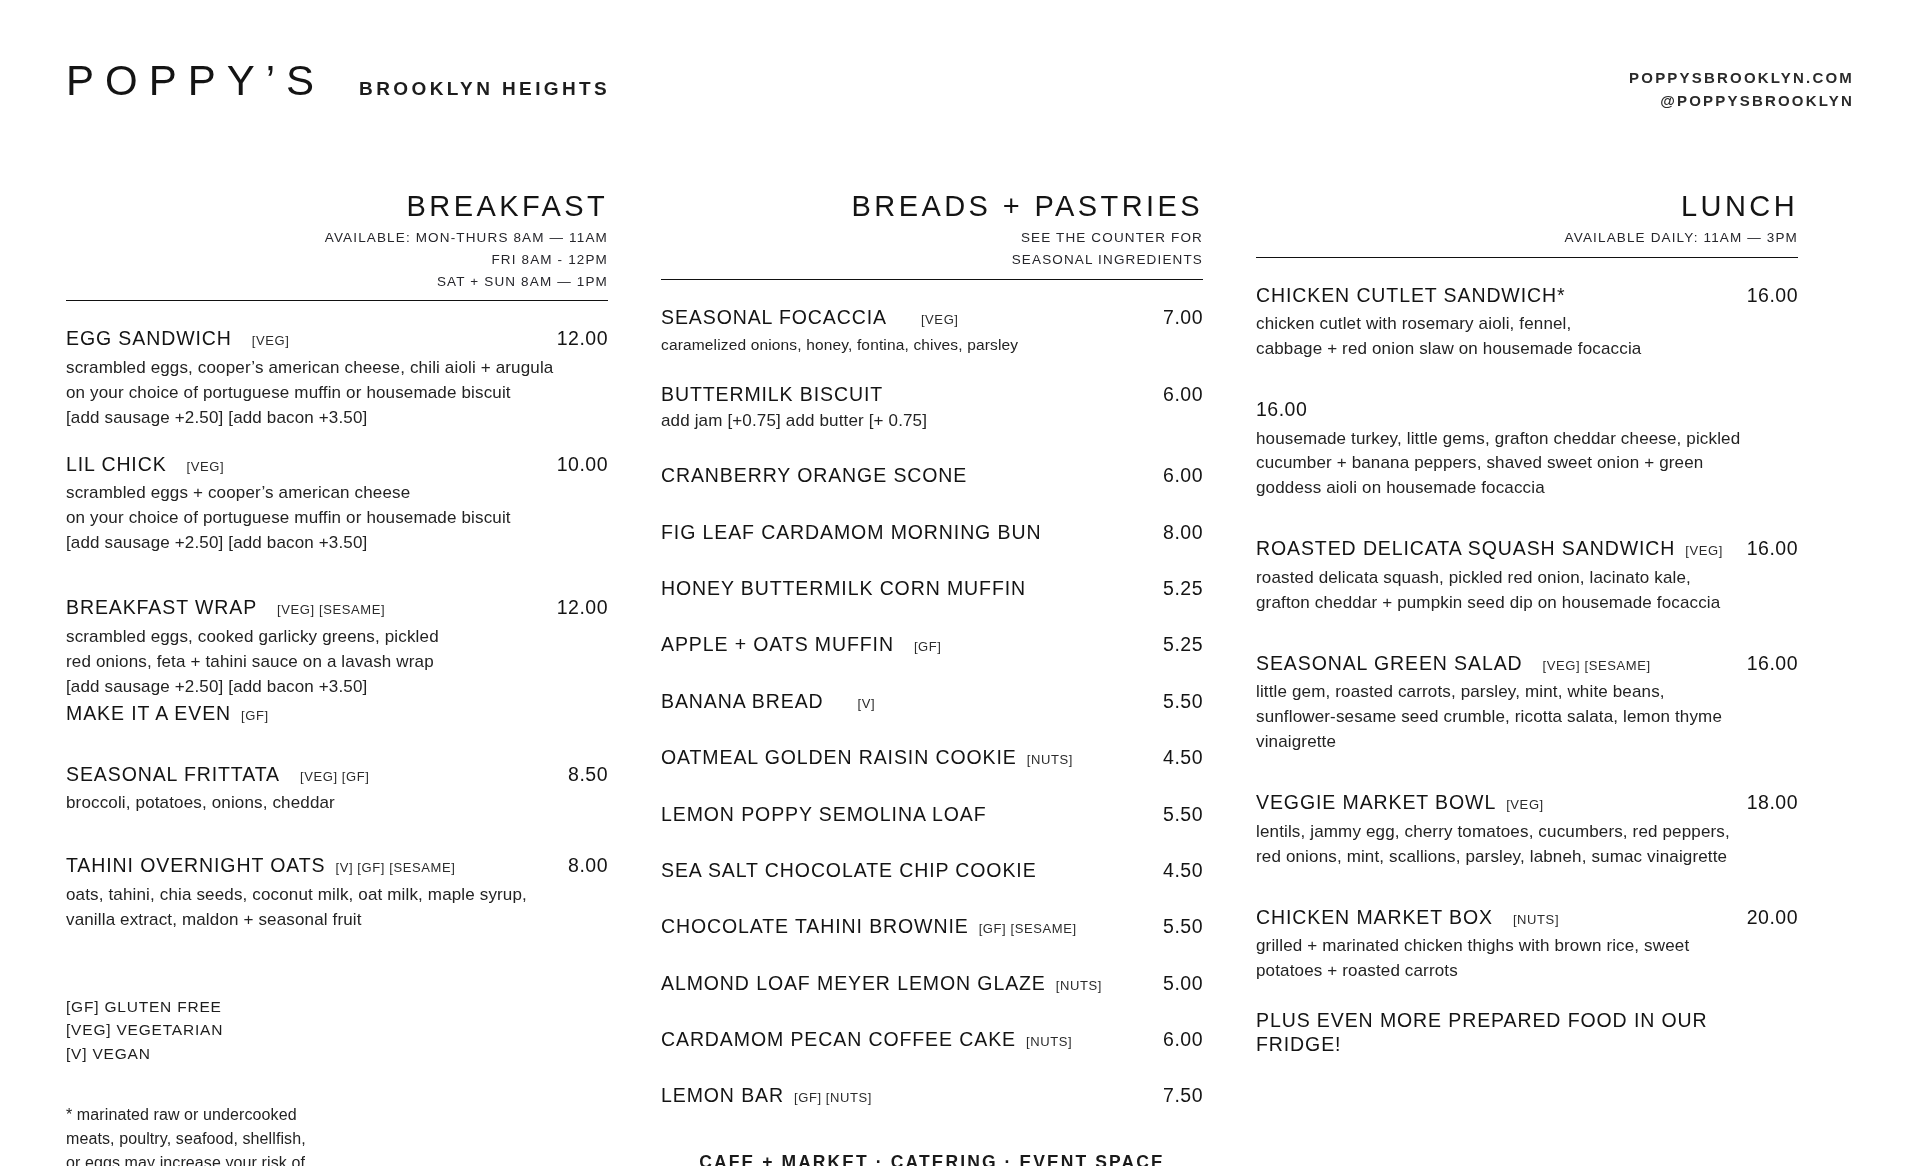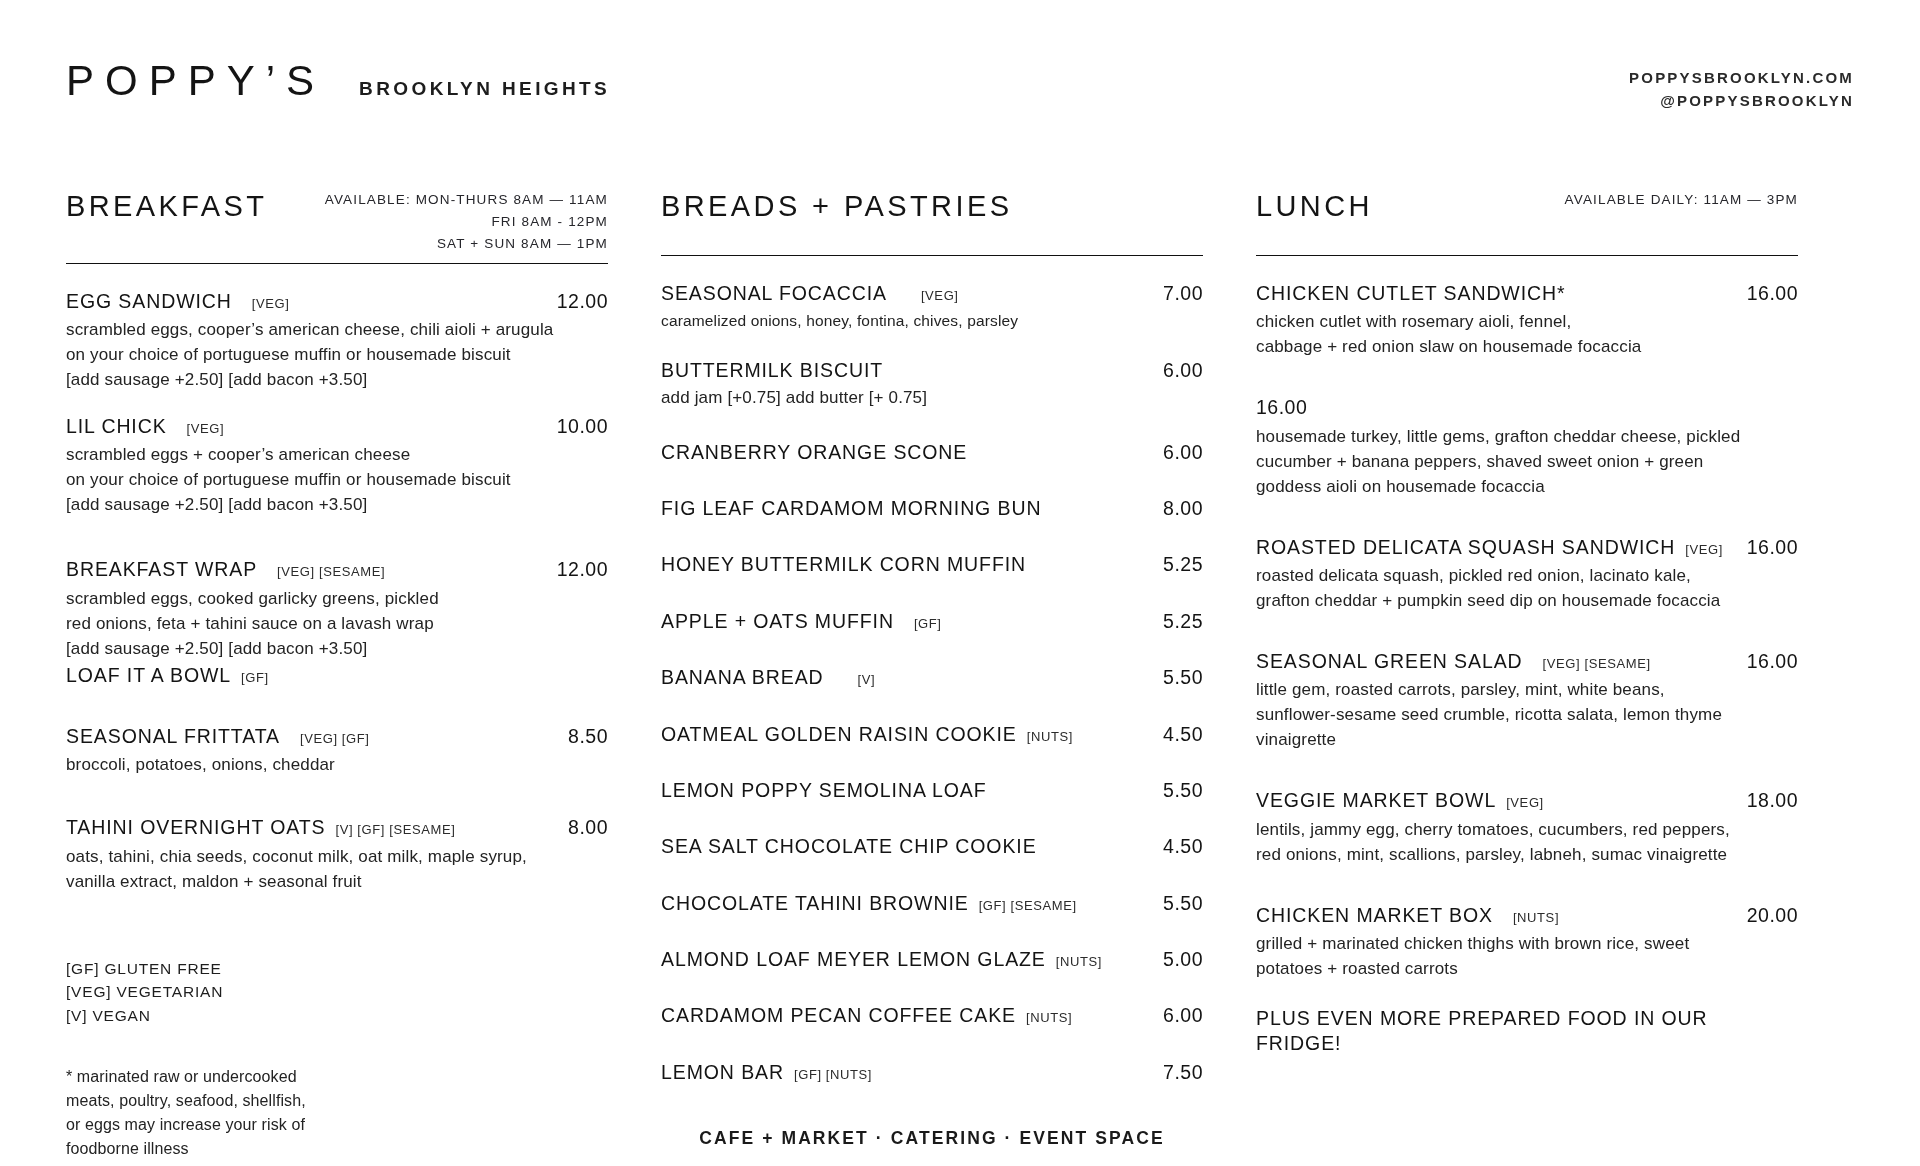--- a/index.html
+++ b/index.html
@@ -81,23 +81,24 @@
   }
   .col {
     width: 542px;
     margin-right: 53px;
     position: relative;
   }
   .col:last-child { margin-right: 0; }
 
   .col-head {
     display: flex;
-    align-items: flex-start;
+    align-items: flex-end;
     justify-content: space-between;
     min-height: 62px;
+    flex-direction: column;
   }
   .col-title {
     font-size: 29px;
     letter-spacing: 3.4px;
     font-weight: 400;
     color: #141414;
     line-height: 1.1;
     white-space: nowrap;
     padding-top: 6px;
   }
@@ -278,21 +279,21 @@
           <div class="item-namewrap">
             <span class="item-name">BREAKFAST WRAP</span>
             <span class="tags gap-md">[VEG] [SESAME]</span>
           </div>
           <div class="item-price">12.00</div>
         </div>
         <div class="item-desc">scrambled eggs, cooked garlicky greens, pickled</div>
         <div class="item-desc" style="margin-top:0">red onions, feta + tahini sauce on a lavash wrap</div>
         <div class="item-desc" style="margin-top:0">[add sausage +2.50] [add bacon +3.50]</div>
         <div class="sub-name">
-          <span>LOAF IT A BOWL</span>
+          <span>MAKE IT A EVEN</span>
           <span class="tags gap-sm">[GF]</span>
         </div>
       </div>
 
       <div class="item" style="margin-top:38px">
         <div class="item-row">
           <div class="item-namewrap">
             <span class="item-name">SEASONAL FRITTATA</span>
             <span class="tags gap-md">[VEG]  [GF]</span>
           </div>
@@ -323,20 +324,24 @@
         <div>* marinated raw or undercooked</div>
         <div>meats, poultry, seafood, shellfish,</div>
         <div>or eggs may increase your risk of</div>
         <div>foodborne illness</div>
       </div>
     </div>
 
     <div class="col">
       <div class="col-head">
         <div class="col-title">BREADS + PASTRIES</div>
+        <div class="col-note">
+          <div>SEE THE COUNTER FOR</div>
+          <div>SEASONAL INGREDIENTS</div>
+        </div>
       </div>
       <div class="col-rule"></div>
 
       <div class="item tight">
         <div class="item-row">
           <div class="item-namewrap">
             <span class="item-name">SEASONAL FOCACCIA</span>
             <span class="tags gap-lg">[VEG]</span>
           </div>
           <div class="item-price">7.00</div>

